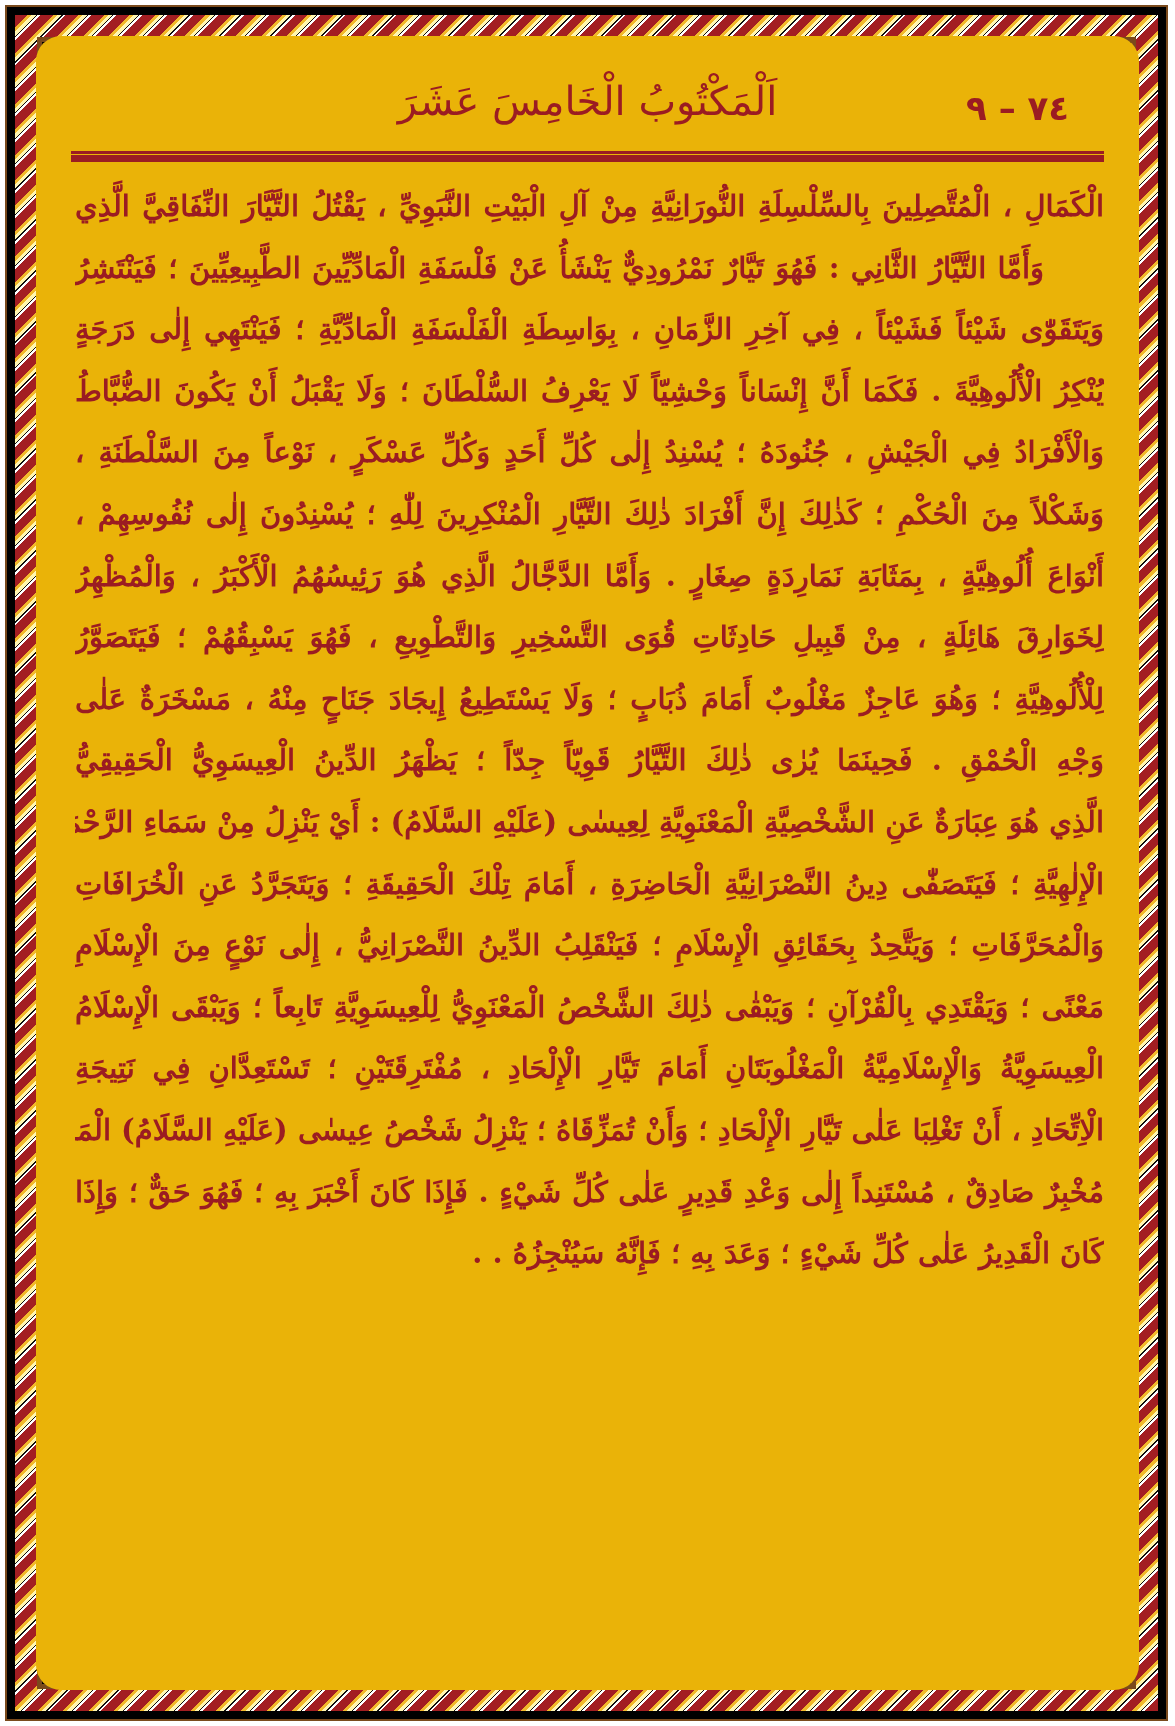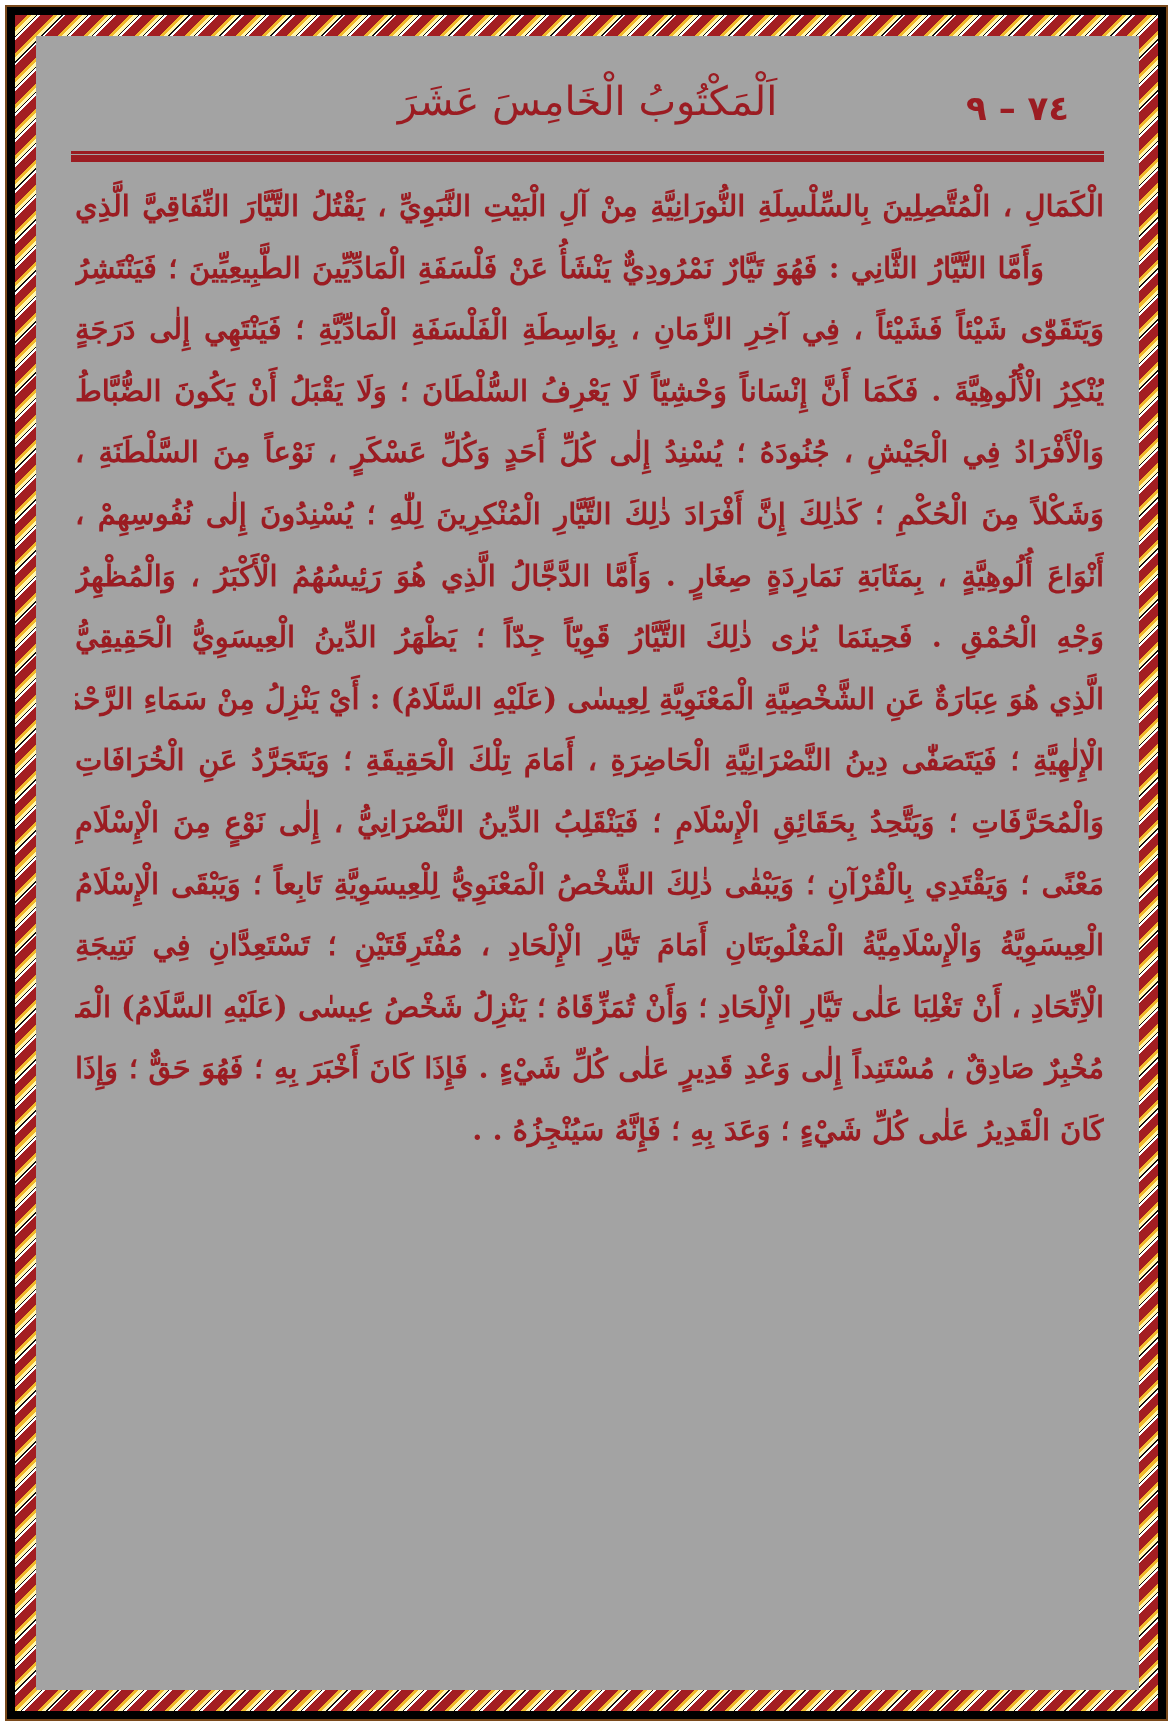--- a/index.html
+++ b/index.html
@@ -15,21 +15,22 @@
       repeating-linear-gradient(135deg,
         #a31e22 0px, #a31e22 9px, #f2b92a 9px, #f2b92a 12px,
         #fff6b0 12px, #fff6b0 15px, #111 15px, #111 16px, #ffffff 16px, #ffffff 18px);
   }
   .frame-inner-brown {
     position: absolute; left: 30px; top: 30px; right: 30px; bottom: 30px;
     box-sizing: border-box; border: 5px solid #7a4a1c; background: #000;
   }
   .page {
     position: absolute; left: 36px; top: 36px; right: 36px; bottom: 36px;
-    background: #a3a3a3;
+    background: #eab308;
+    border-radius: 25px;
   }
   .title {
     position: absolute; left: 0; right: 0; top: 42px; text-align: center;
     font-family: "DejaVu Serif", serif; font-size: 40px; color: #9b1c22;
     direction: rtl;
   }
   .page-number {
     position: absolute; right: 70px; top: 52px;
     font-family: "DejaVu Sans", sans-serif; font-size: 34px; font-weight: bold; color: #9b1c22;
     direction: rtl;
@@ -67,20 +68,22 @@
   <div class="rule-thick"></div>
 
   <div class="body-text">
     <div class="line">الْكَمَالِ ، الْمُتَّصِلِينَ بِالسِّلْسِلَةِ النُّورَانِيَّةِ مِنْ آلِ الْبَيْتِ النَّبَوِيِّ ، يَقْتُلُ التَّيَّارَ النِّفَاقِيَّ الَّذِي</div>
     <div class="line indent">وَأَمَّا التَّيَّارُ الثَّانِي : فَهُوَ تَيَّارٌ نَمْرُودِيٌّ يَنْشَأُ عَنْ فَلْسَفَةِ الْمَادِّيِّينَ الطَّبِيعِيِّينَ ؛ فَيَنْتَشِرُ</div>
     <div class="line">وَيَتَقَوّٰى شَيْئاً فَشَيْئاً ، فِي آخِرِ الزَّمَانِ ، بِوَاسِطَةِ الْفَلْسَفَةِ الْمَادِّيَّةِ ؛ فَيَنْتَهِي إِلٰى دَرَجَةٍ</div>
     <div class="line">يُنْكِرُ الْأُلُوهِيَّةَ . فَكَمَا أَنَّ إِنْسَاناً وَحْشِيّاً لَا يَعْرِفُ السُّلْطَانَ ؛ وَلَا يَقْبَلُ أَنْ يَكُونَ الضُّبَّاطُ</div>
     <div class="line">وَالْأَفْرَادُ فِي الْجَيْشِ ، جُنُودَهُ ؛ يُسْنِدُ إِلٰى كُلِّ أَحَدٍ وَكُلِّ عَسْكَرٍ ، نَوْعاً مِنَ السَّلْطَنَةِ ،</div>
     <div class="line">وَشَكْلاً مِنَ الْحُكْمِ ؛ كَذٰلِكَ إِنَّ أَفْرَادَ ذٰلِكَ التَّيَّارِ الْمُنْكِرِينَ لِلّٰهِ ؛ يُسْنِدُونَ إِلٰى نُفُوسِهِمْ ،</div>
     <div class="line">أَنْوَاعَ أُلُوهِيَّةٍ ، بِمَثَابَةِ نَمَارِدَةٍ صِغَارٍ . وَأَمَّا الدَّجَّالُ الَّذِي هُوَ رَئِيسُهُمُ الْأَكْبَرُ ، وَالْمُظْهِرُ</div>
+    <div class="line">لِخَوَارِقَ هَائِلَةٍ ، مِنْ قَبِيلِ حَادِثَاتِ قُوَى التَّسْخِيرِ وَالتَّطْوِيعِ ، فَهُوَ يَسْبِقُهُمْ ؛ فَيَتَصَوَّرُ</div>
+    <div class="line">لِلْأُلُوهِيَّةِ ؛ وَهُوَ عَاجِزٌ مَغْلُوبٌ أَمَامَ ذُبَابٍ ؛ وَلَا يَسْتَطِيعُ إِيجَادَ جَنَاحٍ مِنْهُ ، مَسْخَرَةٌ عَلٰى</div>
     <div class="line">وَجْهِ الْحُمْقِ . فَحِينَمَا يُرٰى ذٰلِكَ التَّيَّارُ قَوِيّاً جِدّاً ؛ يَظْهَرُ الدِّينُ الْعِيسَوِيُّ الْحَقِيقِيُّ</div>
     <div class="line">الَّذِي هُوَ عِبَارَةٌ عَنِ الشَّخْصِيَّةِ الْمَعْنَوِيَّةِ لِعِيسٰى (عَلَيْهِ السَّلَامُ) : أَيْ يَنْزِلُ مِنْ سَمَاءِ الرَّحْمَةِ</div>
     <div class="line">الْإِلٰهِيَّةِ ؛ فَيَتَصَفّٰى دِينُ النَّصْرَانِيَّةِ الْحَاضِرَةِ ، أَمَامَ تِلْكَ الْحَقِيقَةِ ؛ وَيَتَجَرَّدُ عَنِ الْخُرَافَاتِ</div>
     <div class="line">وَالْمُحَرَّفَاتِ ؛ وَيَتَّحِدُ بِحَقَائِقِ الْإِسْلَامِ ؛ فَيَنْقَلِبُ الدِّينُ النَّصْرَانِيُّ ، إِلٰى نَوْعٍ مِنَ الْإِسْلَامِ</div>
     <div class="line">مَعْنًى ؛ وَيَقْتَدِي بِالْقُرْآنِ ؛ وَيَبْقٰى ذٰلِكَ الشَّخْصُ الْمَعْنَوِيُّ لِلْعِيسَوِيَّةِ تَابِعاً ؛ وَيَبْقَى الْإِسْلَامُ</div>
     <div class="line">الْعِيسَوِيَّةُ وَالْإِسْلَامِيَّةُ الْمَغْلُوبَتَانِ أَمَامَ تَيَّارِ الْإِلْحَادِ ، مُفْتَرِقَتَيْنِ ؛ تَسْتَعِدَّانِ فِي نَتِيجَةِ</div>
     <div class="line">الْاِتِّحَادِ ، أَنْ تَغْلِبَا عَلٰى تَيَّارِ الْإِلْحَادِ ؛ وَأَنْ تُمَزِّقَاهُ ؛ يَنْزِلُ شَخْصُ عِيسٰى (عَلَيْهِ السَّلَامُ) الْمَوْجُودِ</div>
     <div class="line">مُخْبِرٌ صَادِقٌ ، مُسْتَنِداً إِلٰى وَعْدِ قَدِيرٍ عَلٰى كُلِّ شَيْءٍ . فَإِذَا كَانَ أَخْبَرَ بِهِ ؛ فَهُوَ حَقٌّ ؛ وَإِذَا</div>
     <div class="line last">كَانَ الْقَدِيرُ عَلٰى كُلِّ شَيْءٍ ؛ وَعَدَ بِهِ ؛ فَإِنَّهُ سَيُنْجِزُهُ . .</div>
   </div>

